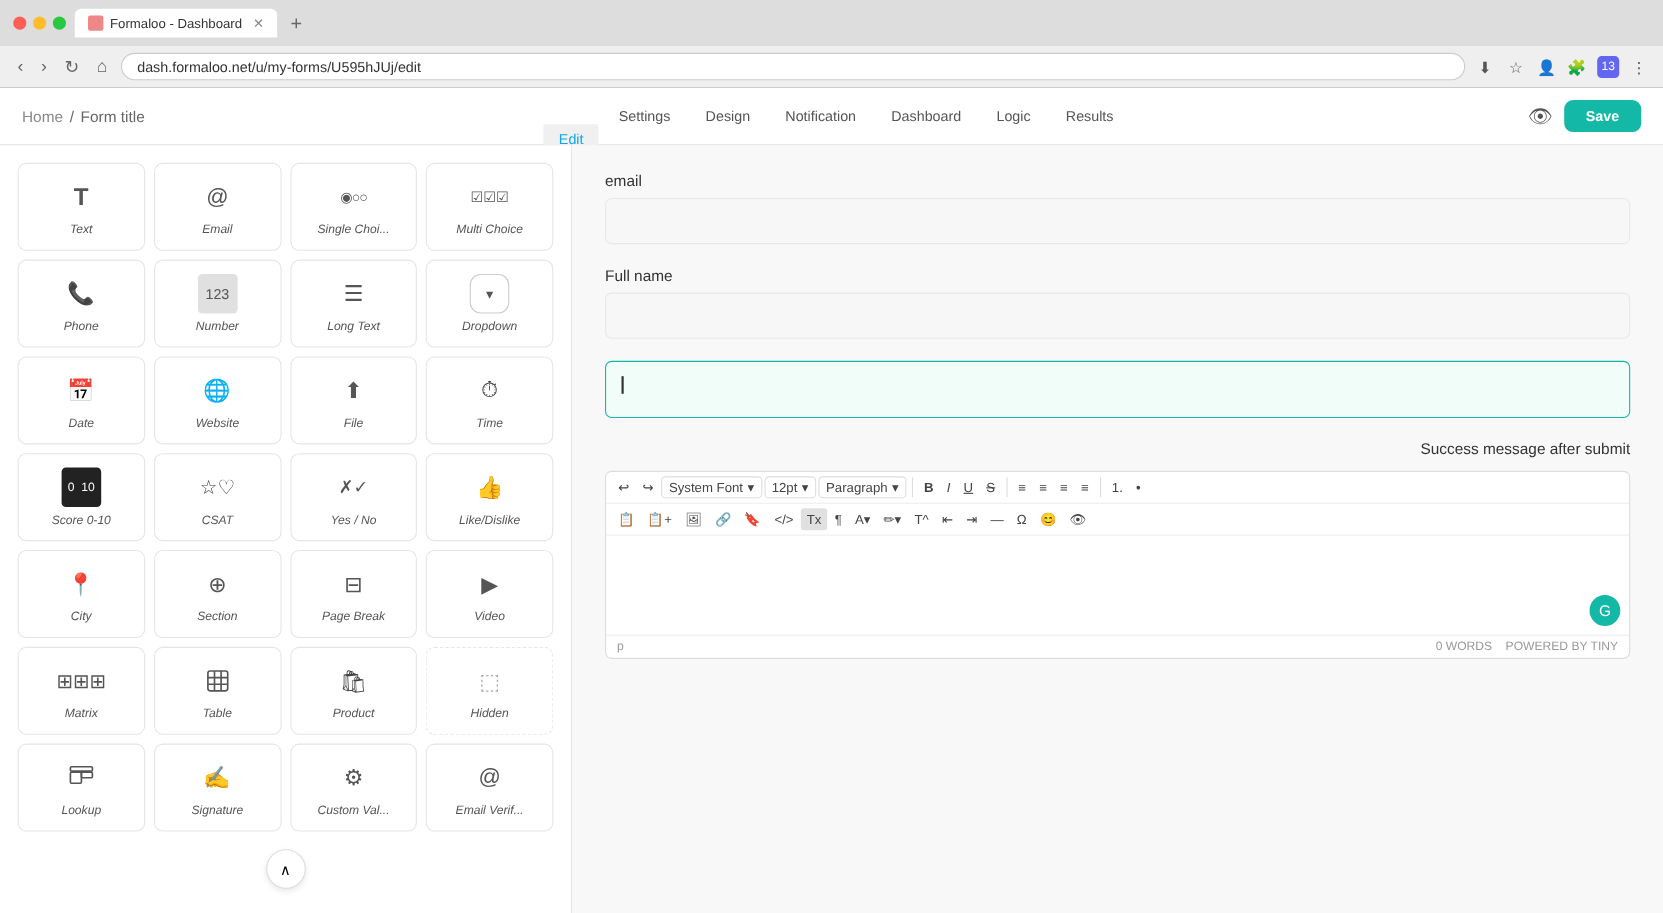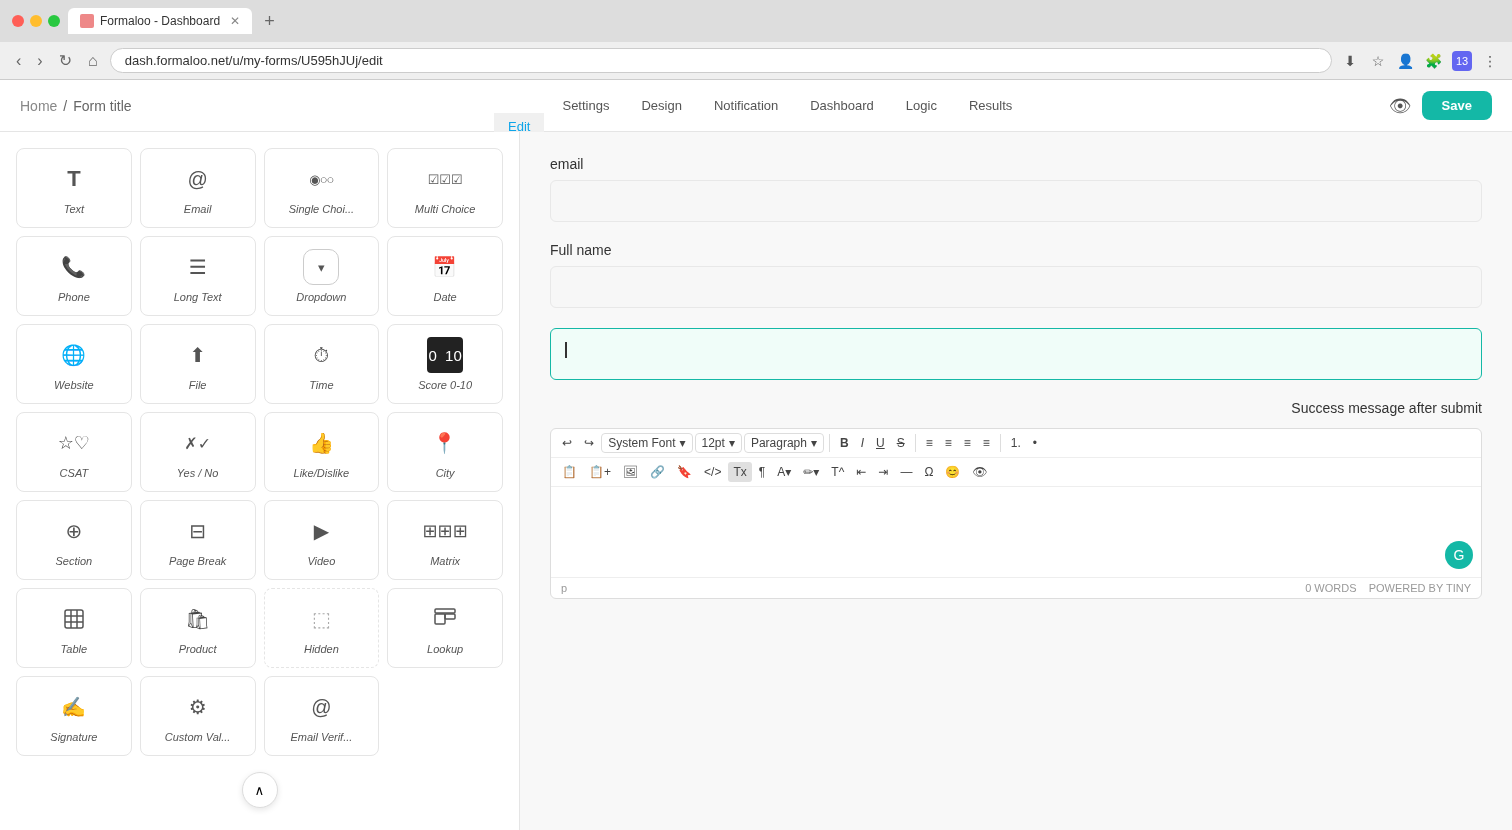--- a/index.html
+++ b/index.html
@@ -148,20 +148,24 @@
         <div class="widget-item">
           <div class="widget-icon" style="font-size:13px;color:#555;">☑☑☑</div>
           <span class="widget-label">Multi Choice</span>
         </div>
 
         <div class="widget-item">
           <div class="widget-icon" style="font-size:20px;">📞</div>
           <span class="widget-label">Phone</span>
         </div>
         <div class="widget-item">
+          <div class="widget-icon" style="font-size:13px;color:#555;background:#e0e0e0;border-radius:4px;padding:3px 5px;">123</div>
+          <span class="widget-label">Number</span>
+        </div>
+        <div class="widget-item">
           <div class="widget-icon" style="font-size:20px;color:#555;">☰</div>
           <span class="widget-label">Long Text</span>
         </div>
         <div class="widget-item">
           <div class="widget-icon" style="font-size:13px;border:1px solid #ccc;border-radius:10px;padding:2px 8px;color:#555;">▾</div>
           <span class="widget-label">Dropdown</span>
         </div>
 
         <div class="widget-item">
           <div class="widget-icon" style="font-size:20px;">📅</div>
@@ -174,21 +178,21 @@
         <div class="widget-item">
           <div class="widget-icon" style="font-size:20px;color:#555;">⬆</div>
           <span class="widget-label">File</span>
         </div>
         <div class="widget-item">
           <div class="widget-icon" style="font-size:20px;">⏱</div>
           <span class="widget-label">Time</span>
         </div>
 
         <div class="widget-item">
-          <div class="widget-icon" style="font-size:15px;color:#555;background:#222;color:#fff;border-radius:4px;padding:2px 4px;">0&nbsp;&nbsp;10</div>
+          <div class="widget-icon" style="font-size:11px;color:#555;background:#222;color:#fff;border-radius:4px;padding:2px 4px;">0&nbsp;&nbsp;10</div>
           <span class="widget-label">Score 0-10</span>
         </div>
         <div class="widget-item">
           <div class="widget-icon" style="font-size:18px;">☆♡</div>
           <span class="widget-label">CSAT</span>
         </div>
         <div class="widget-item">
           <div class="widget-icon" style="font-size:16px;color:#555;">✗✓</div>
           <span class="widget-label">Yes / No</span>
         </div>

